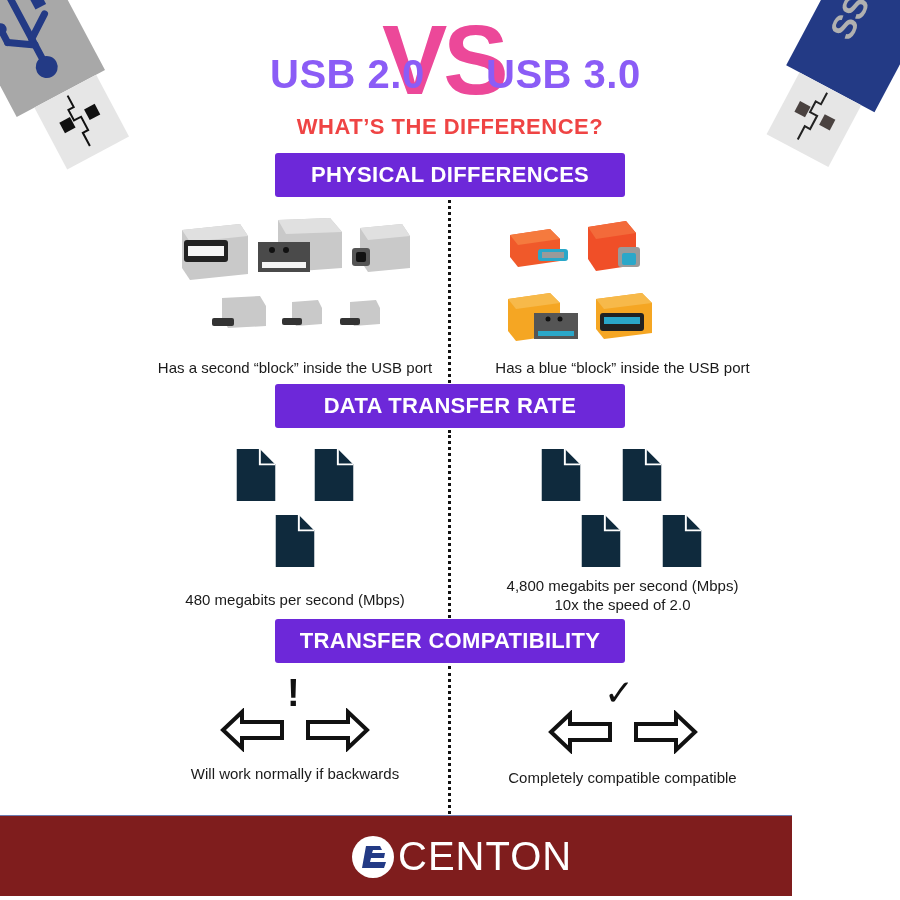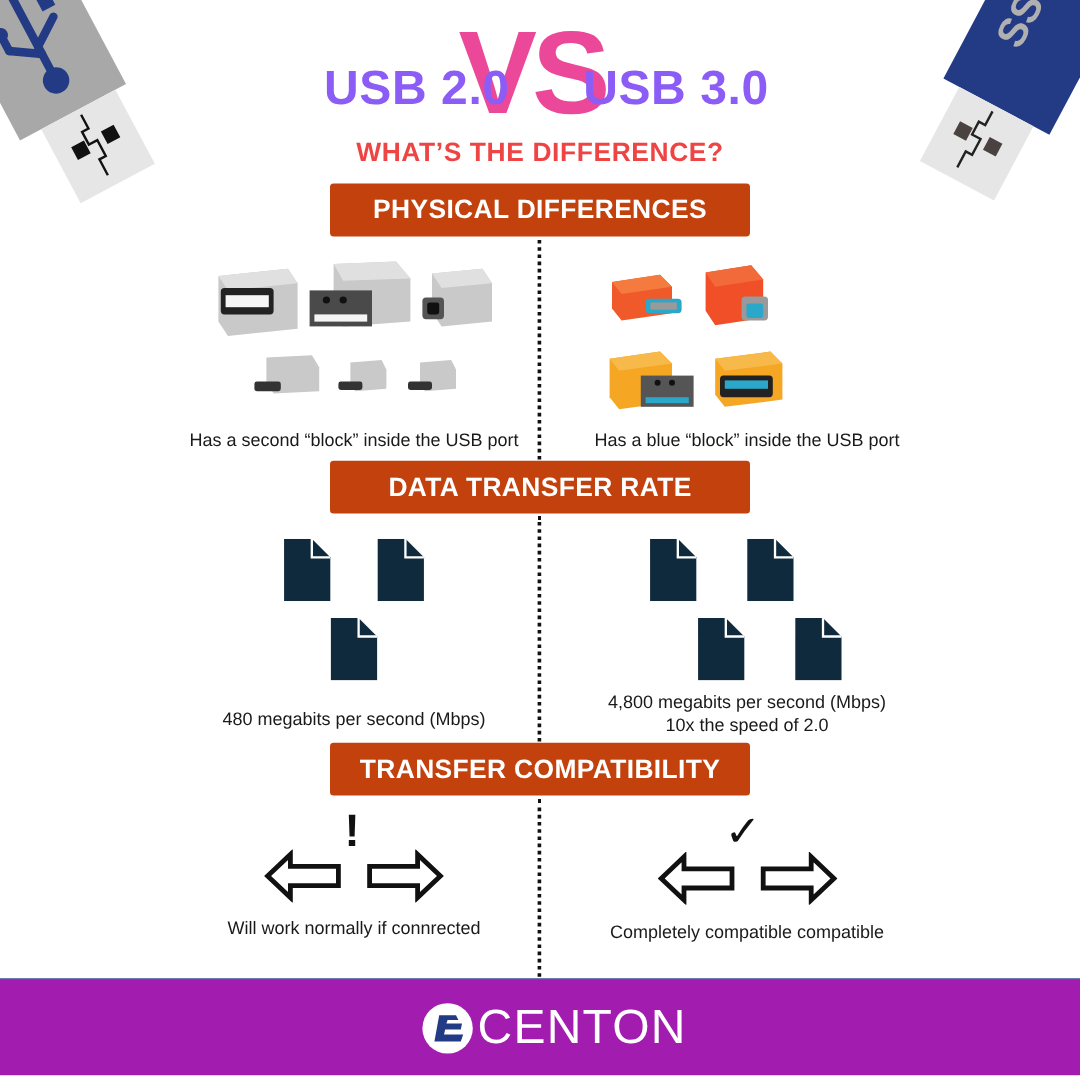--- a/index.html
+++ b/index.html
@@ -4,26 +4,26 @@
 <style>
   html, body { margin:0; padding:0; }
   body { width:900px; height:900px; background:#ffffff; position:relative; overflow:hidden;
          font-family:"Liberation Sans", "DejaVu Sans", sans-serif; color:#1a1a1a; }
   .abs { position:absolute; }
   .title-l, .title-r { font-weight:700; font-size:40px; color:#8b5cf6; letter-spacing:0.5px; top:52px; }
   .title-l { left:270px; }
   .title-r { left:486px; }
   .vs { font-weight:700; font-size:98px; color:#ec4899; top:4px; left:382px; letter-spacing:-4px; font-style:normal; }
   .subtitle { top:114px; left:0; width:900px; text-align:center; font-size:22px; font-weight:700; letter-spacing:0.5px; color:#ef4444; }
-  .banner { background:#c2410c; color:#fff; font-weight:700; text-align:center; border-radius:3px;
+  .banner { background:#6d28d9; color:#fff; font-weight:700; text-align:center; border-radius:3px;
             left:275px; width:350px; height:44px; line-height:44px; font-size:22px; letter-spacing:0.3px; }
   .divider { left:448px; width:0; border-left:3px dotted #111; }
   .caption { font-size:15px; text-align:center; color:#1a1a1a; line-height:19px; }
   .doc { width:40px; height:52px; }
-  .footer { left:0; top:815px; width:900px; height:80px; background:#a21caf; border-top:1px solid #6d7bb0; }
+  .footer { left:0; top:815px; width:792px; height:80px; background:#7f1d1d; border-top:1px solid #6d7bb0; }
   .brand { color:#fff; font-size:40px; letter-spacing:1px; font-weight:400; }
 </style>
 </head>
 <body>
 
 <svg class="abs" style="left:0;top:0" width="160" height="180" viewBox="0 0 160 180">
   <g transform="rotate(-28 60 60)">
     <rect x="-5" y="-60" width="100" height="150" fill="#a8a8a8"></rect>
     <rect x="15" y="90" width="70" height="70" fill="#e6e6e6"></rect>
     <g fill="#233a85" stroke="#233a85" stroke-width="7" stroke-linecap="round">
@@ -178,21 +178,21 @@
   <polygon points="3,22 22,4 22,14 62,14 62,30 22,30 22,40" fill="#fff" stroke="#111" stroke-width="4" stroke-linejoin="miter"></polygon>
   <polygon points="147,22 128,4 128,14 88,14 88,30 128,30 128,40" fill="#fff" stroke="#111" stroke-width="4" stroke-linejoin="miter"></polygon>
 </svg>
 
 <div class="abs" style="left:604px;top:672px;font-size:36px;color:#111">✓</div>
 <svg class="abs" style="left:548px;top:710px" width="150" height="44" viewBox="0 0 150 44">
   <polygon points="3,22 22,4 22,14 62,14 62,30 22,30 22,40" fill="#fff" stroke="#111" stroke-width="4"></polygon>
   <polygon points="147,22 128,4 128,14 88,14 88,30 128,30 128,40" fill="#fff" stroke="#111" stroke-width="4"></polygon>
 </svg>
 
-<div class="abs caption" style="left:150px;top:764px;width:290px">Will work normally if connrected</div>
+<div class="abs caption" style="left:150px;top:764px;width:290px">Will work normally if backwards</div>
 <div class="abs caption" style="left:150px;top:816px;width:290px">to a USB 3.0</div>
 <div class="abs caption" style="left:470px;top:768px;width:305px">Completely compatible compatible</div>
 
 <div class="abs footer">
   <svg class="abs" style="left:350px;top:18px" width="46" height="46" viewBox="0 0 46 46">
     <circle cx="23" cy="23" r="21" fill="#ffffff"></circle>
     <path d="M30 12 H16 L12 34 H34 L36 28 H20 L21 24 H34 L35 19 H22 L23 16 H32 Z" fill="#233a85"></path>
   </svg>
   <div class="abs brand" style="left:398px;top:18px">CENTON</div>
 </div>

